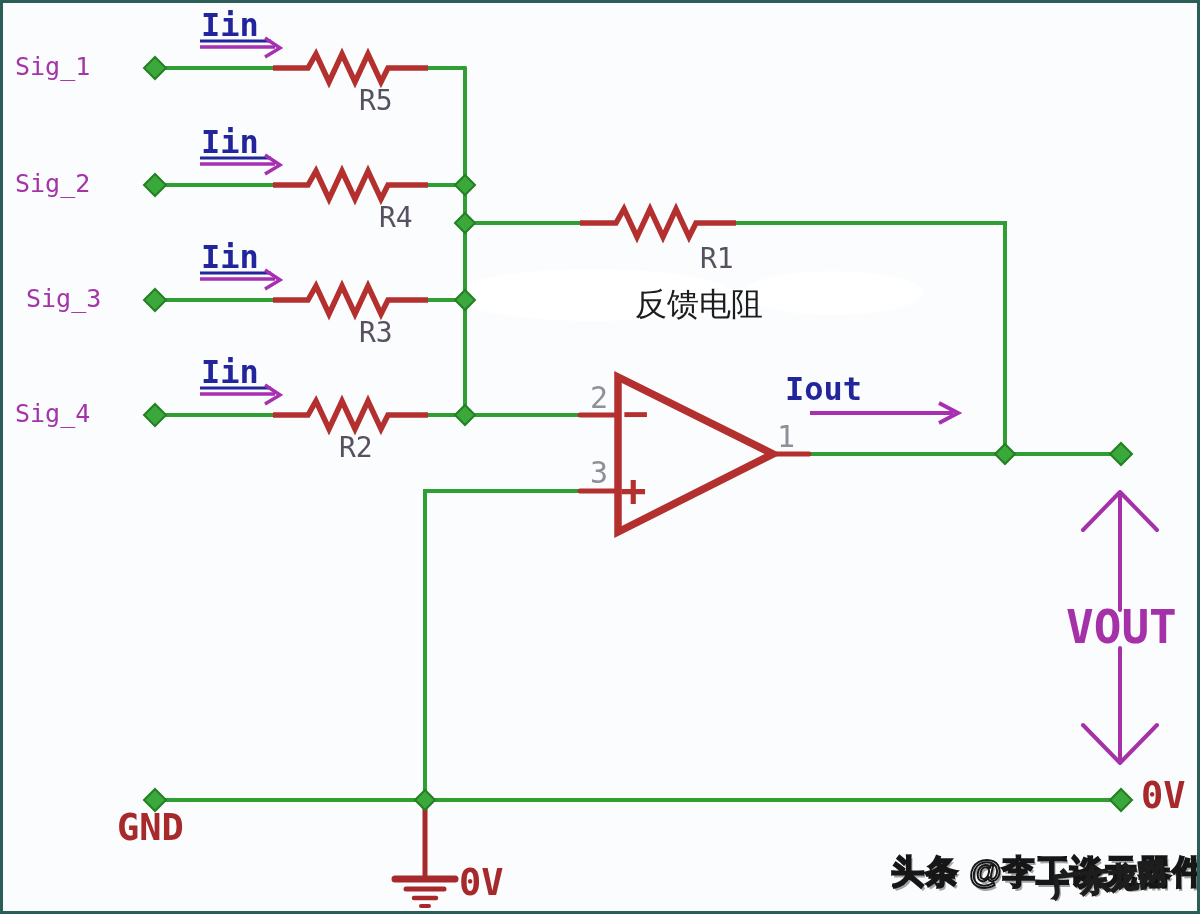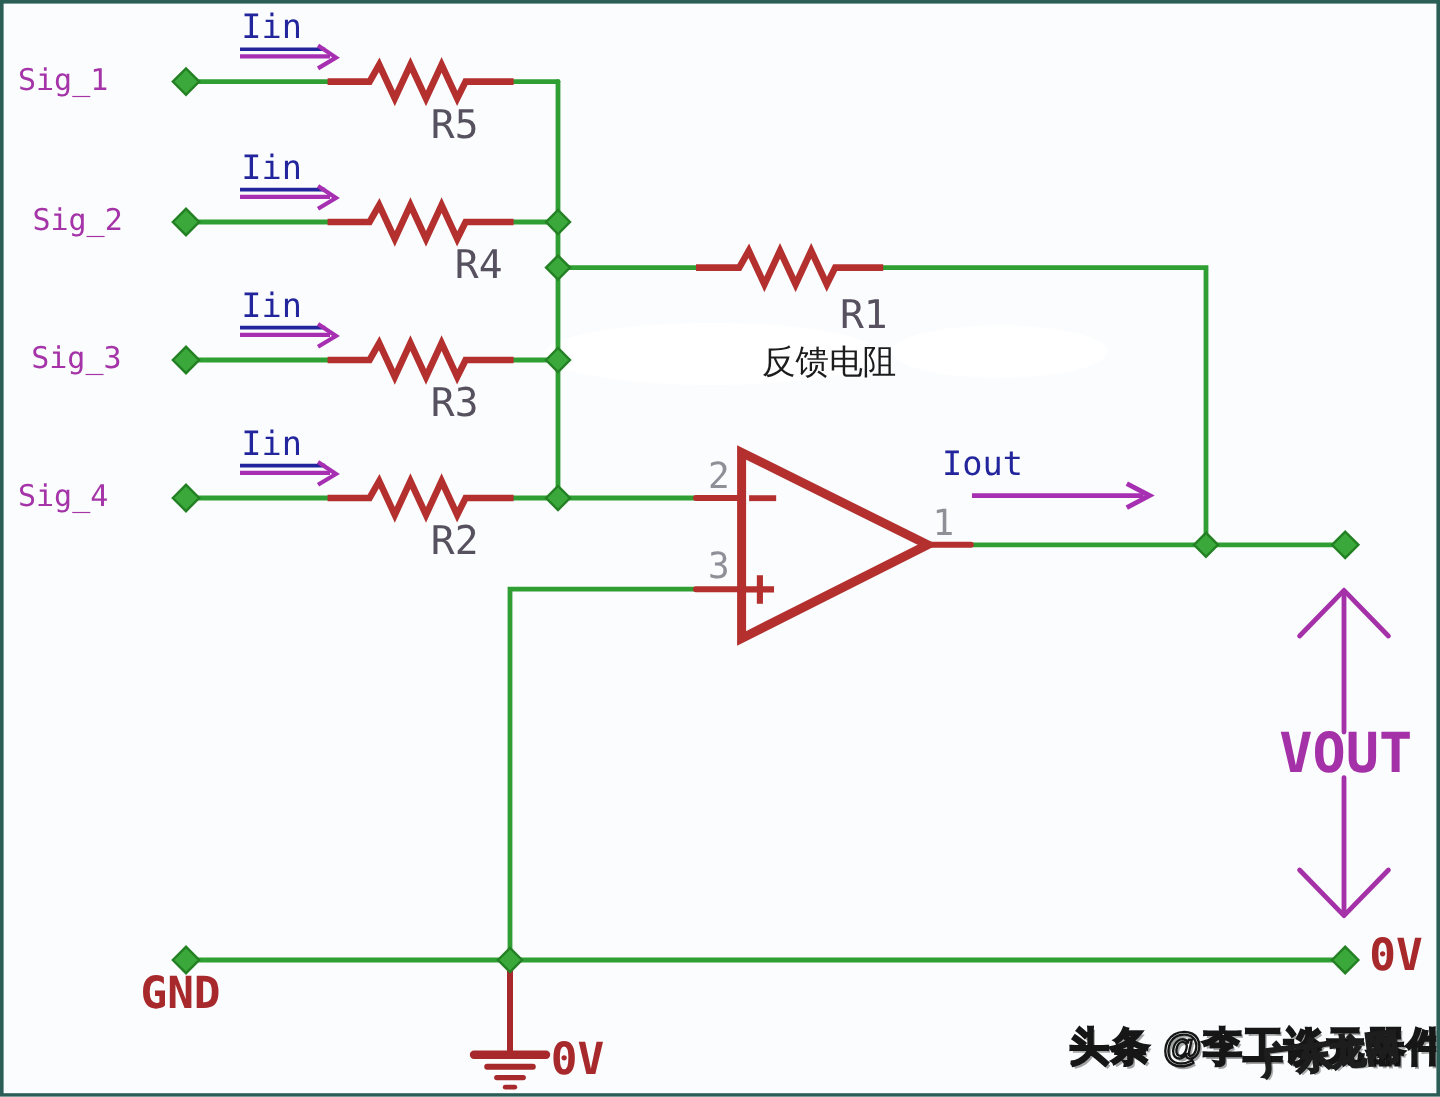--- a/index.html
+++ b/index.html
@@ -10,24 +10,24 @@
   }
   html,body{margin:0;padding:0;background:#e9eef0;}
   .stage{
     position:relative; width:1200px; height:914px; overflow:hidden;
     background:#fafcfd; border:3px solid #2b5e56; box-sizing:border-box;
   }
   .stage svg{position:absolute;left:0;top:0;}
   .t{position:absolute; line-height:1; white-space:nowrap;
      font-family:"DejaVu Sans Mono", monospace;}
   .sig  {font-size:25px; font-weight:normal; color:var(--sig);}
-  .cur  {font-size:28px; font-weight:normal; color:var(--navy);}
-  .ref  {font-size:33px; color:var(--ref);}
+  .cur  {font-size:32px; font-weight:bold; color:var(--navy);}
+  .ref  {font-size:28px; color:var(--ref);}
   .pin  {font-size:30px; color:var(--pin);}
-  .cap  {font-size:28px; color:var(--ink); font-family:"Liberation Sans",sans-serif;}
+  .cap  {font-size:32px; color:var(--ink); font-family:"Liberation Sans",sans-serif;}
   .pwr  {font-size:37px; font-weight:bold; color:var(--power);}
   .vout {font-size:46px; font-weight:bold; color:var(--vout);}
   .sign {font-weight:bold; color:var(--red);}
   .wm1{
     font-family:"Liberation Sans",sans-serif; font-size:33px; font-weight:bold;
     color:#ffffff; -webkit-text-stroke:2px #161616; letter-spacing:1px;
     text-shadow:2px 3px 0 rgba(0,0,0,0.35); z-index:5;
   }
   .wm2{
     font-family:"Liberation Sans",sans-serif; font-size:29px; font-weight:bold;
@@ -130,33 +130,33 @@
       <path d="M452,412 L462,402 L472,412 L462,422 Z"></path>
       <path d="M992,451 L1002,441 L1012,451 L1002,461 Z"></path>
       <path d="M1107,451 L1118,440 L1129,451 L1118,462 Z"></path>
       <path d="M141,797 L152,786 L163,797 L152,808 Z"></path>
       <path d="M412,797 L422,787 L432,797 L422,807 Z"></path>
       <path d="M1107,797 L1118,786 L1129,797 L1118,808 Z"></path>
     </g>
   </svg>
 
   <div class="t sig" style="left:12px;top:51px">Sig_1</div>
-  <div class="t sig" style="left:24px;top:168px">Sig_2</div>
+  <div class="t sig" style="left:12px;top:168px">Sig_2</div>
   <div class="t sig" style="left:23px;top:283px">Sig_3</div>
   <div class="t sig" style="left:12px;top:398px">Sig_4</div>
 
   <div class="t cur" style="left:198px;top:6px">Iin</div>
   <div class="t cur" style="left:198px;top:123px">Iin</div>
   <div class="t cur" style="left:198px;top:238px">Iin</div>
   <div class="t cur" style="left:198px;top:353px">Iin</div>
 
   <div class="t ref" style="left:356px;top:84px">R5</div>
   <div class="t ref" style="left:376px;top:201px">R4</div>
   <div class="t ref" style="left:356px;top:316px">R3</div>
-  <div class="t ref" style="left:356px;top:431px">R2</div>
+  <div class="t ref" style="left:336px;top:431px">R2</div>
   <div class="t ref" style="left:697px;top:242px">R1</div>
 
   <div class="t cap" style="left:632px;top:285px">反馈电阻</div>
 
   <div class="t pin" style="left:587px;top:380px">2</div>
   <div class="t pin" style="left:587px;top:455px">3</div>
   <div class="t pin" style="left:774px;top:419px">1</div>
   <div class="t sign" style="left:620px;top:390px;font-size:42px">−</div>
   <div class="t sign" style="left:617px;top:466px;font-size:44px">+</div>
 

